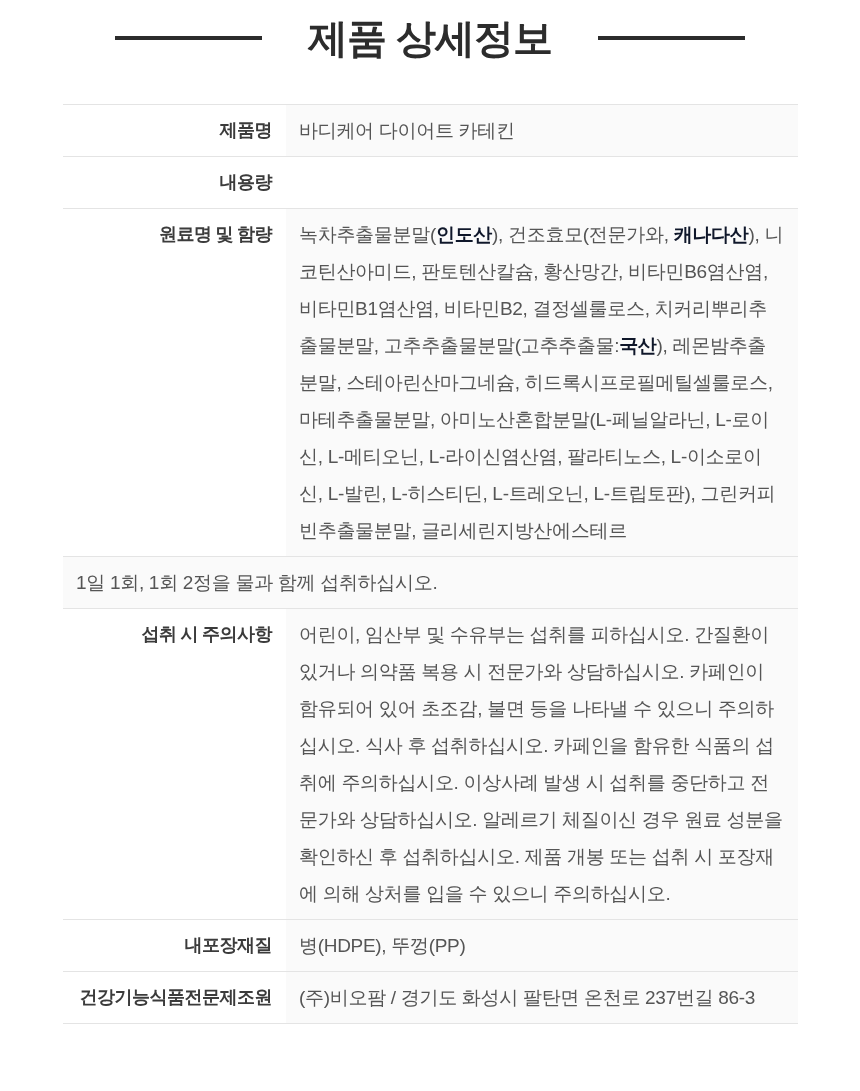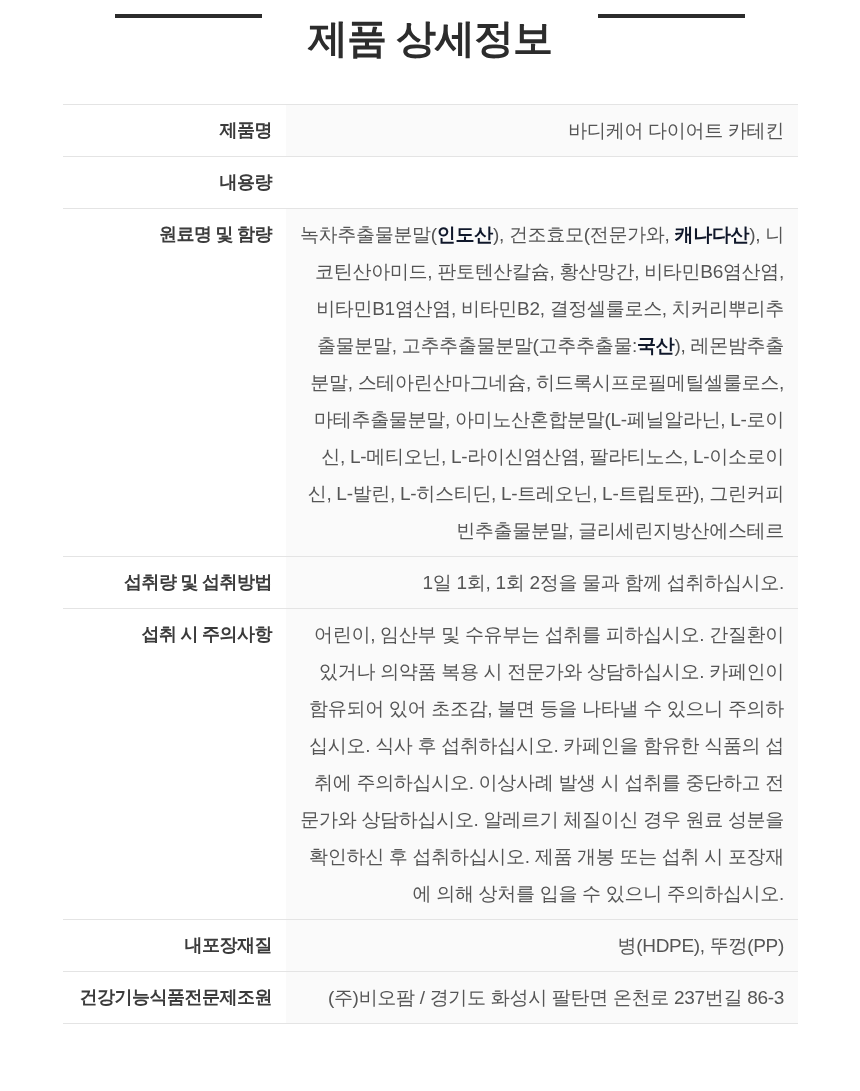--- a/index.html
+++ b/index.html
@@ -9,21 +9,21 @@
     font-family: "Liberation Sans", sans-serif;
   }
   body {
     width: 860px;
     height: 1091px;
     overflow: hidden;
   }
   
   .title-wrap {
     display: flex;
-    align-items: flex-start;
+    align-items: center;
     margin: 14px 115px 0 115px;
     gap: 38px;
   }
   .title-rule {
     flex: 1 1 auto;
     height: 4px;
     background: #2c2c2c;
   }
   .page-title {
     margin: 0 8px;
@@ -63,21 +63,20 @@
   .spec-value {
     flex: 1 1 auto;
     box-sizing: border-box;
     padding: 7px 14px 7px 13px;
     font-size: 19px;
     color: #555555;
     line-height: 37px;
     letter-spacing: -0.3px;
     background: #fafafa;
     min-height: 37px;
-    text-align: right;
   }
   .spec-value b { font-weight: 700; color: #0f172a; }
 </style>
 </head>
 <body>
 
 <div class="page">
 
   <div class="title-wrap">
     <span class="title-rule"></span>
@@ -94,21 +93,20 @@
   <div class="spec-row">
     <div class="spec-label">내용량</div>
   </div>
 
   <div class="spec-row">
     <div class="spec-label">원료명 및 함량</div>
     <div class="spec-value"><span>녹차추출물분말(</span><b>인도산</b><span>), 건조효모(전문가와, </span><b>캐나다산</b><span>), 니코틴산아미드, 판토텐산칼슘, 황산망간, 비타민B6염산염, 비타민B1염산염, 비타민B2, 결정셀룰로스, 치커리뿌리추출물분말, 고추추출물분말(고추추출물:</span><b>국산</b><span>), 레몬밤추출분말, 스테아린산마그네슘, 히드록시프로필메틸셀룰로스, 마테추출물분말, 아미노산혼합분말(L-페닐알라닌, L-로이신, L-메티오닌, L-라이신염산염, 팔라티노스, L-이소로이신, L-발린, L-히스티딘, L-트레오닌, L-트립토판), 그린커피빈추출물분말, 글리세린지방산에스테르</span></div>
   </div>
 
   <div class="spec-row">
-    <div class="spec-label">섭취량 및 섭취방법</div>
     <div class="spec-value">1일 1회, 1회 2정을 물과 함께 섭취하십시오.</div>
   </div>
 
   <div class="spec-row">
     <div class="spec-label">섭취 시 주의사항</div>
     <div class="spec-value">어린이, 임산부 및 수유부는 섭취를 피하십시오. 간질환이 있거나 의약품 복용 시 전문가와 상담하십시오. 카페인이 함유되어 있어 초조감, 불면 등을 나타낼 수 있으니 주의하십시오. 식사 후 섭취하십시오. 카페인을 함유한 식품의 섭취에 주의하십시오. 이상사례 발생 시 섭취를 중단하고 전문가와 상담하십시오. 알레르기 체질이신 경우 원료 성분을 확인하신 후 섭취하십시오. 제품 개봉 또는 섭취 시 포장재에 의해 상처를 입을 수 있으니 주의하십시오.</div>
   </div>
 
 
   <div class="spec-row">

